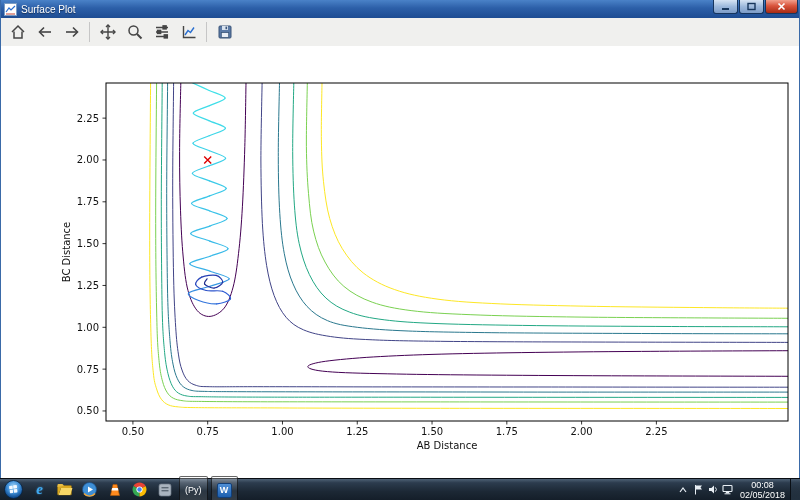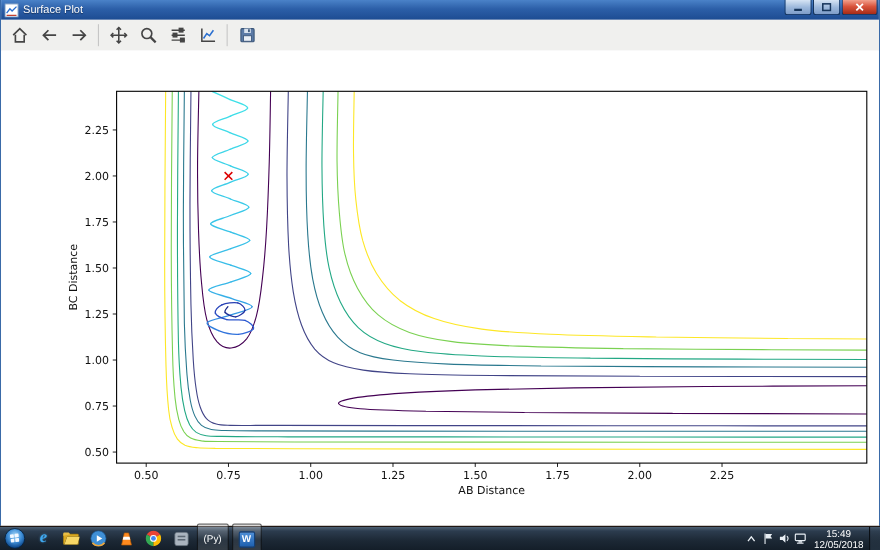--- a/index.html
+++ b/index.html
@@ -1,17 +1,17 @@
 <!DOCTYPE html>
 <html><head>
 <meta charset="utf-8">
 <style>
   html,body{margin:0;padding:0;}
   body{width:800px;height:500px;overflow:hidden;background:#fff;font-family:"Liberation Sans",sans-serif;}
-  .screen{position:relative;width:800px;height:500px;overflow:hidden;background:#f97316;}
+  .screen{position:relative;width:800px;height:500px;overflow:hidden;background:#3b82f6;}
   .window{position:absolute;top:0;left:0;right:0;bottom:22px;border-left:1px solid #3a6aa8;border-right:1px solid #3a6aa8;box-sizing:border-box;background:#fff;}
   
   .titlebar{position:absolute;top:0;left:0;right:0;height:18px;background:linear-gradient(180deg,#4a82c8 0%,#2c5fa8 45%,#1d4c92 100%);display:flex;align-items:center;padding-left:3px;}
   .app-icon{width:13px;height:13px;display:inline-flex;}
   .win-title{color:#fff;font-size:10px;margin-left:4px;flex:1;text-shadow:0 1px 1px rgba(0,0,0,.45);white-space:nowrap;}
   .win-controls{display:flex;align-items:flex-start;height:100%;}
   .wbtn{height:14px;display:flex;align-items:center;justify-content:center;border:1px solid #16355e;border-top:none;border-radius:0 0 3px 3px;margin-left:1px;box-sizing:border-box;}
   .wbtn.minmax{width:25px;background:linear-gradient(180deg,#d6e4f4,#9db9dc 50%,#7d9cc8);}
   .wbtn.close{width:33px;margin-right:1px;background:linear-gradient(180deg,#f2a08d,#d9543c 45%,#a52a15);}
   
@@ -314,19 +314,19 @@
           </svg>
       </span>
       <span class="tray-ic">
         <svg width="12" height="11">
             <rect x="1" y="1.5" width="9" height="6" rx="0.8" fill="none" stroke="#e8eef4" stroke-width="1.1"></rect>
             <rect x="3.8" y="8" width="3.4" height="1.3" fill="#e8eef4"></rect>
             <rect x="2.5" y="9.3" width="6" height="1" fill="#e8eef4"></rect>
           </svg>
       </span>
       <span class="clock">
-        <div>15:49</div>
-        <div>12/05/2018</div>
+        <div>00:08</div>
+        <div>02/05/2018</div>
       </span>
       <span class="show-desktop"></span>
     </span>
   </div>
 </div>
 
 </body></html>

